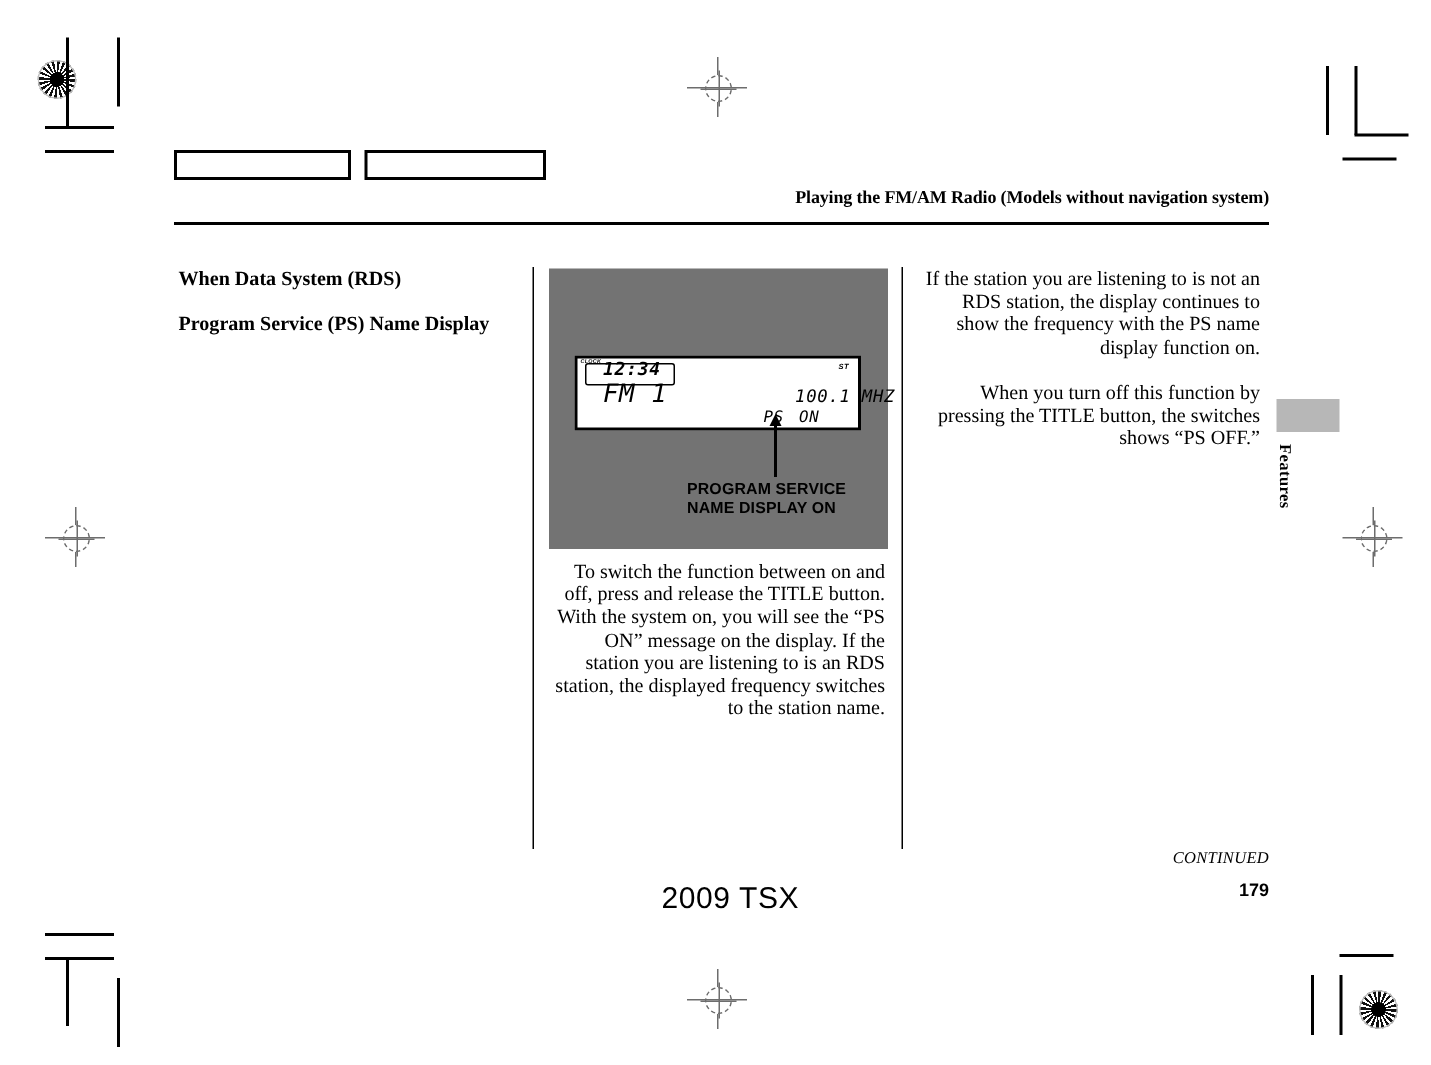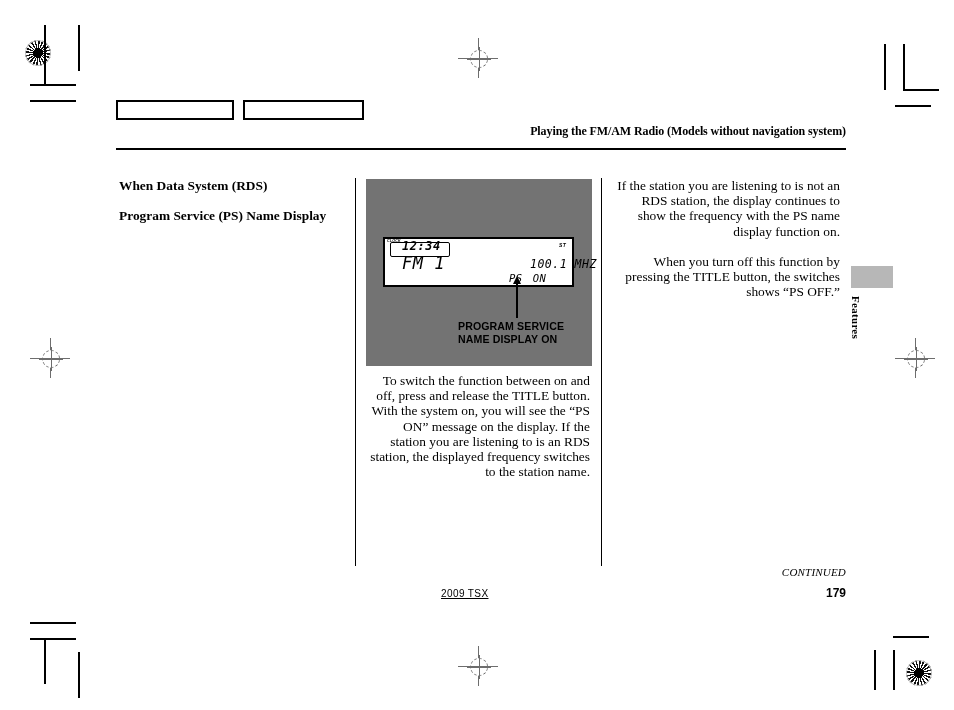--- a/index.html
+++ b/index.html
@@ -261,23 +261,22 @@
     font-style: italic;
     font-size: 11px;
     letter-spacing: 0.2px;
     margin-top: 15px;
   }
   .model {
     position: absolute;
     left: 441px;
     top: 588px;
     font-family: "Liberation Sans", sans-serif;
-    font-size: 10px;
+    font-size: 20px;
     letter-spacing: 0.4px;
-    text-decoration: underline;
   }
   .pagenum {
     position: absolute;
     right: 108px;
     top: 586px;
     font-family: "Liberation Sans", sans-serif;
     font-weight: bold;
     font-size: 12px;
   }
 </style>

